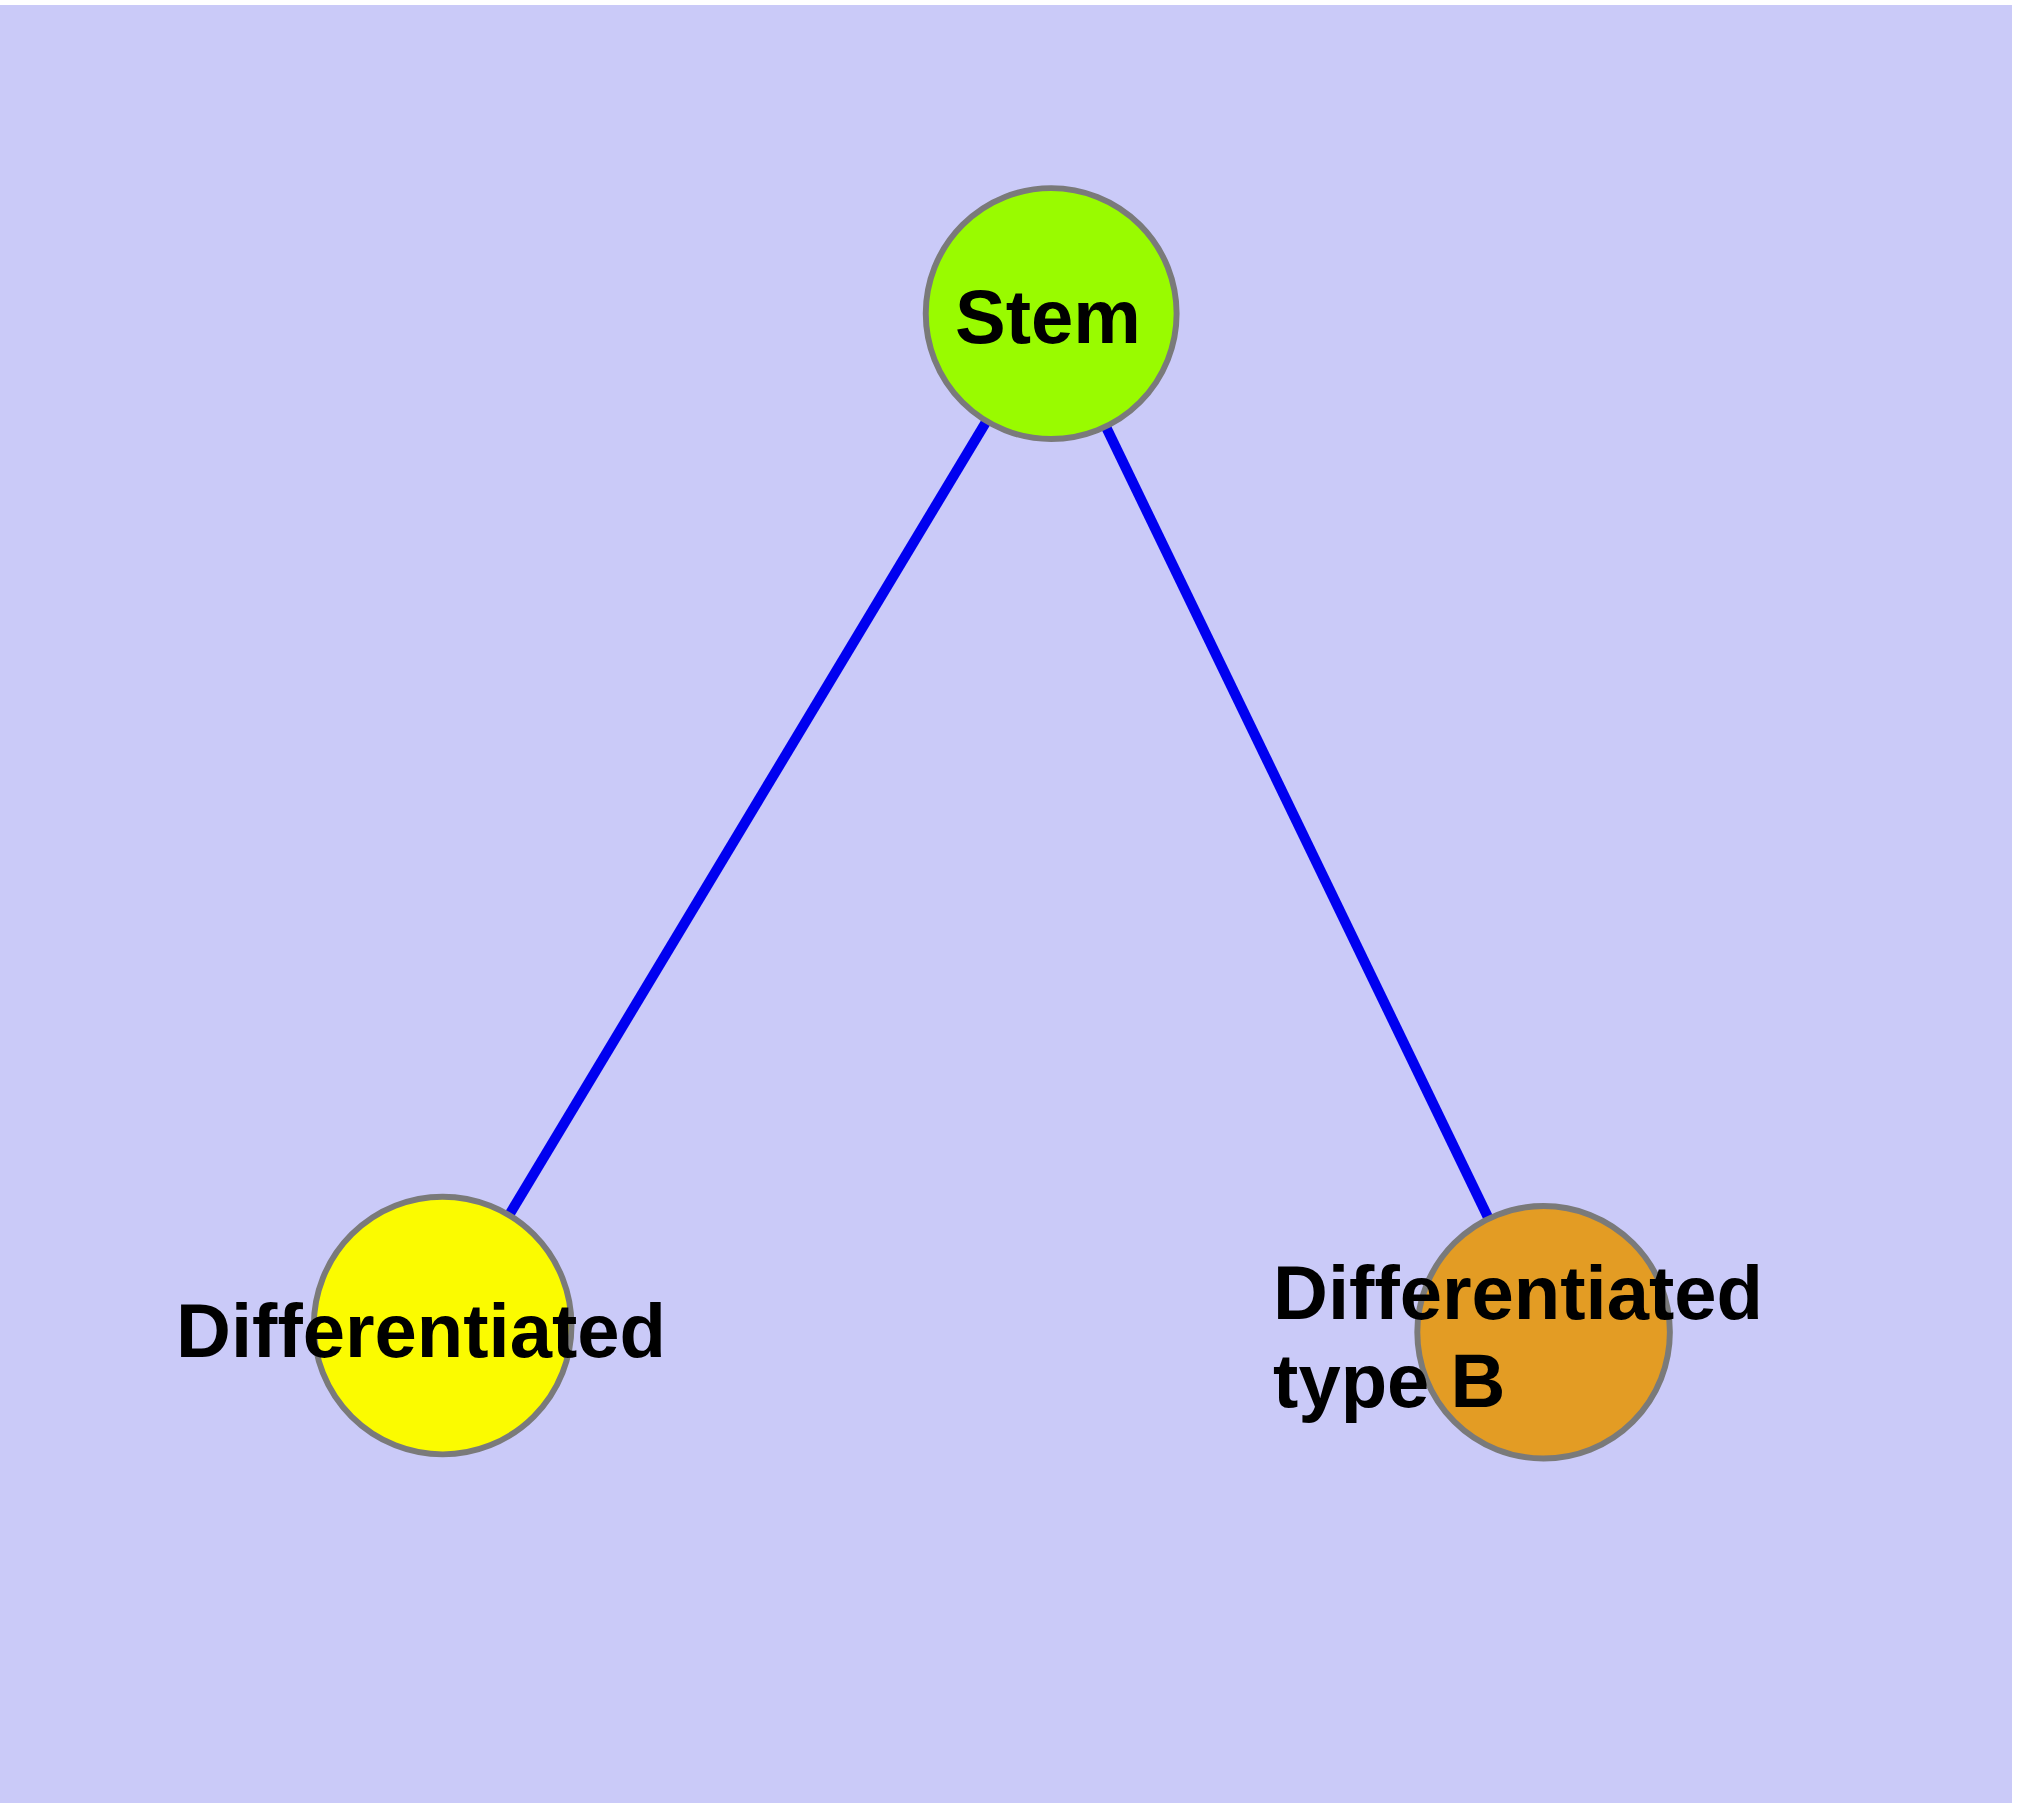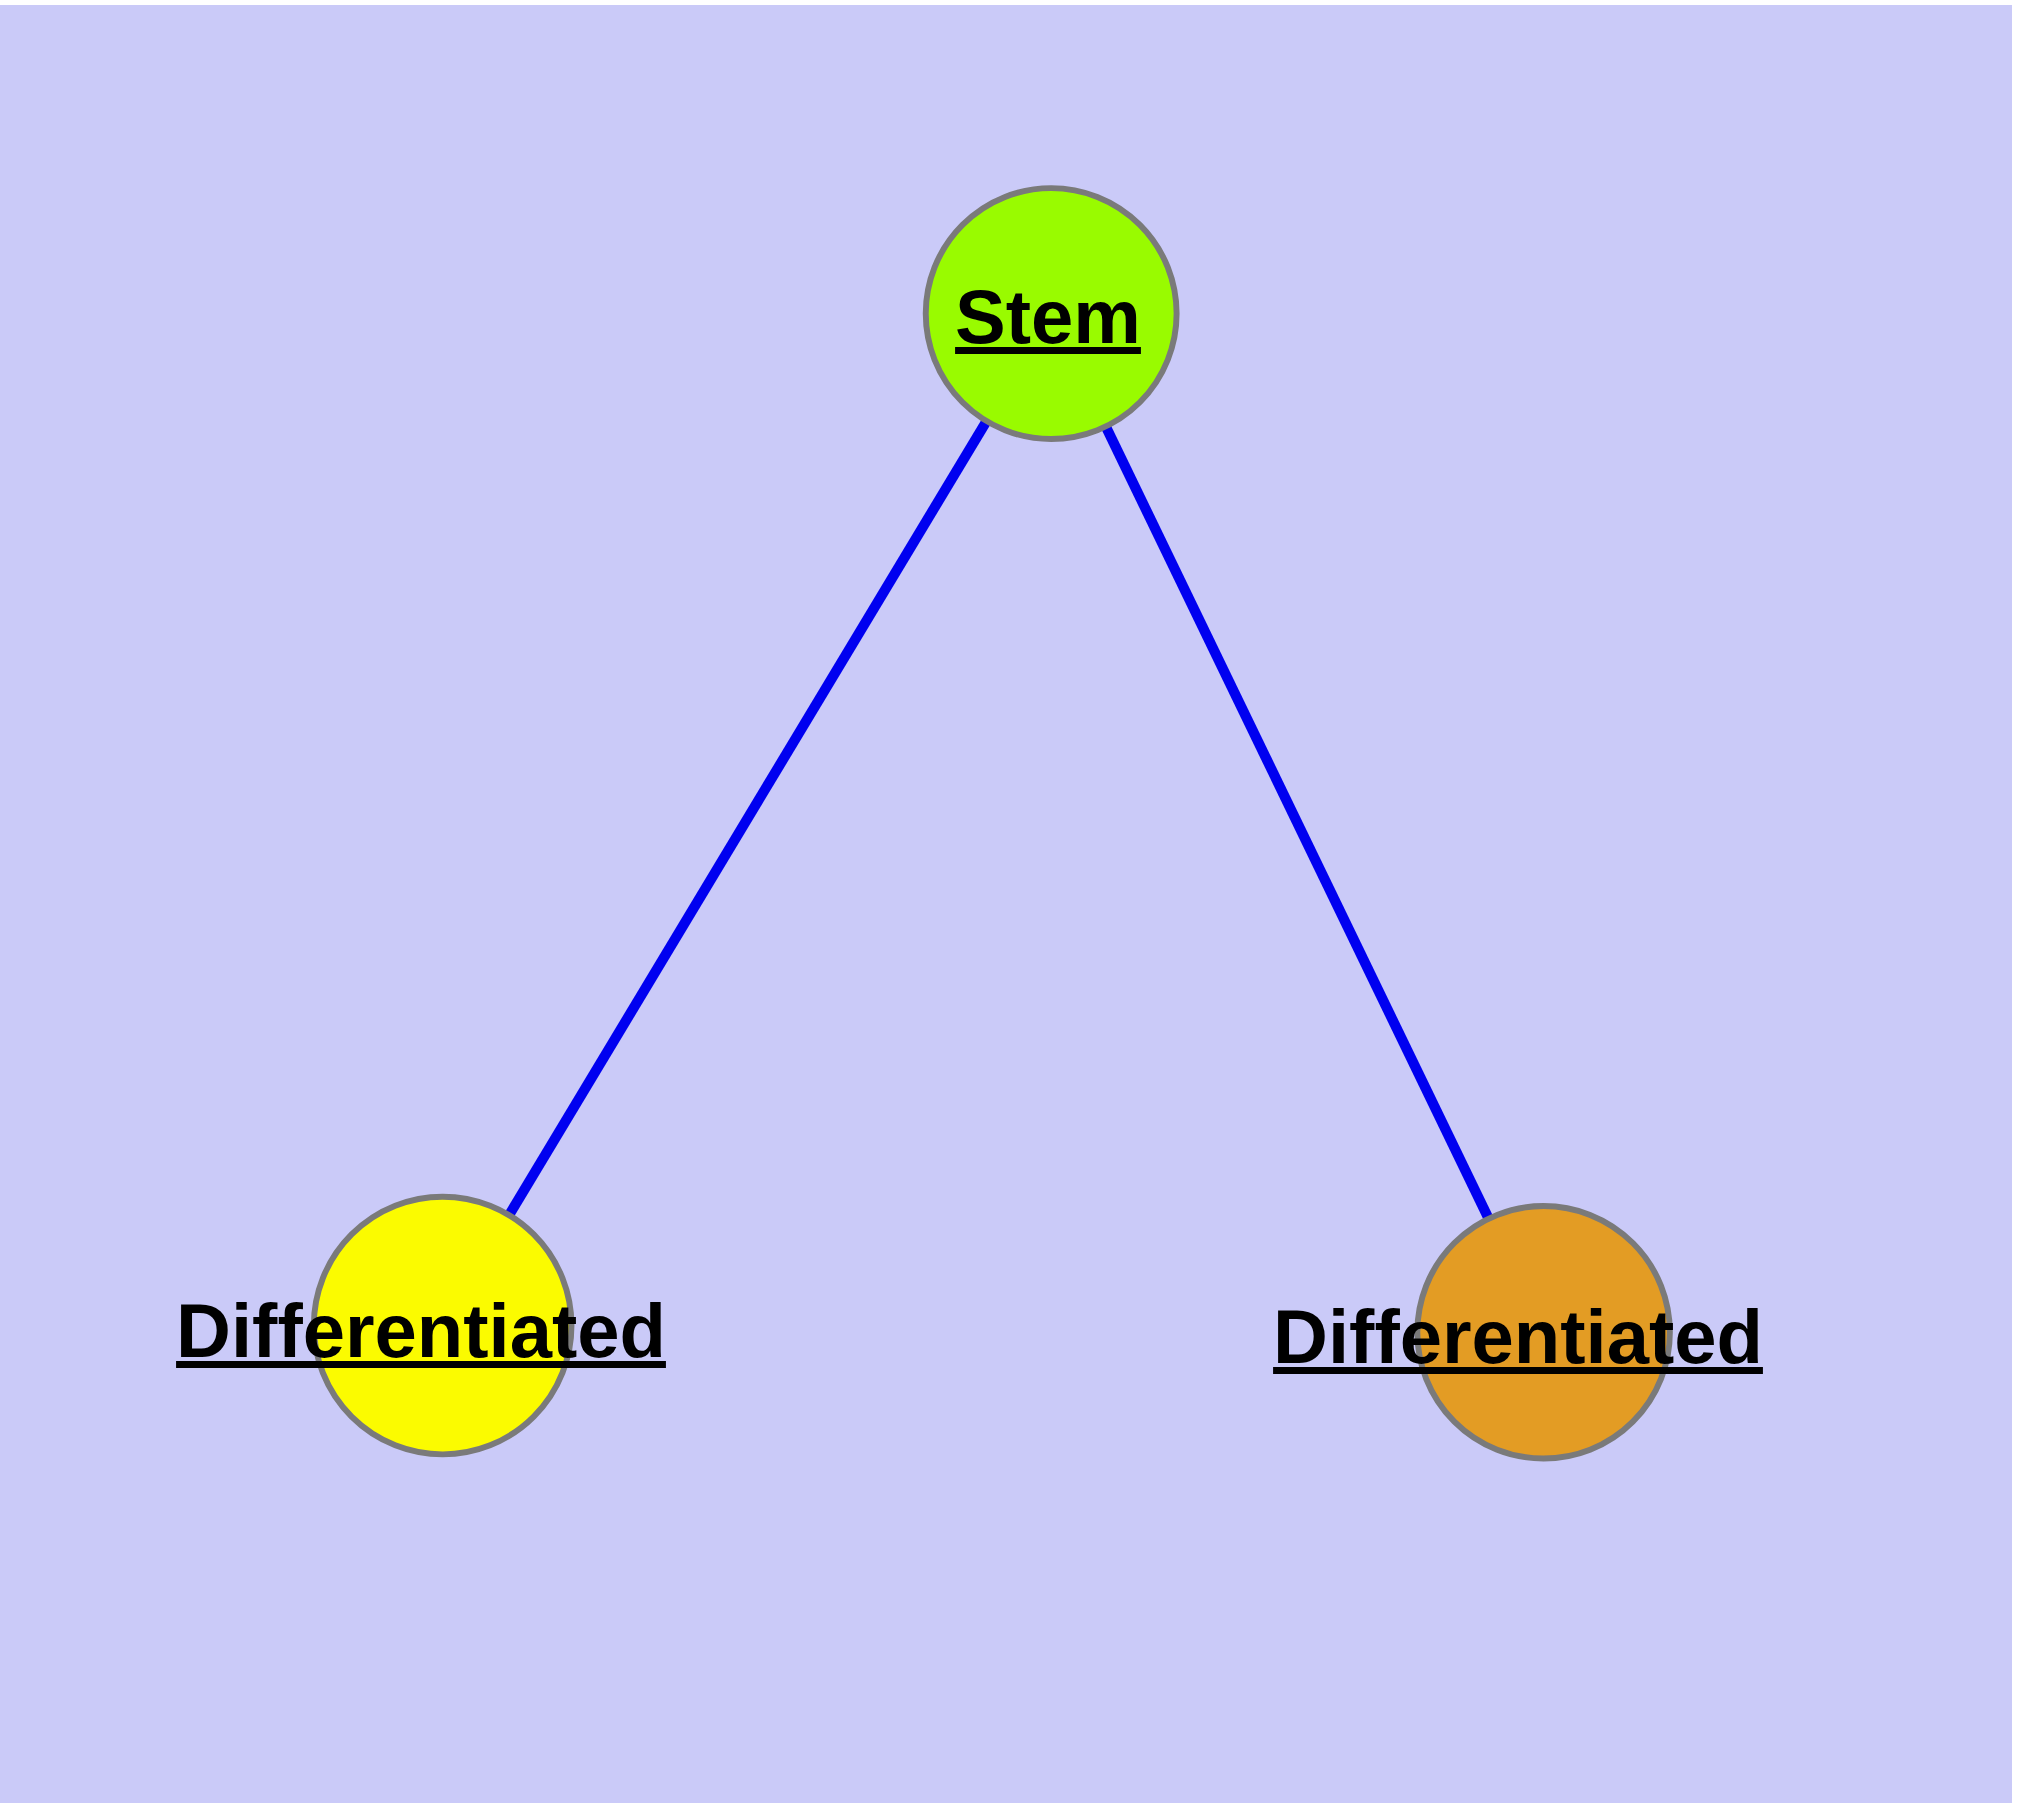--- a/index.html
+++ b/index.html
@@ -38,21 +38,20 @@
   }
   .node-label {
     position: absolute;
     transform: translate(-50%, -50%);
     text-align: left;
     white-space: nowrap;
     font-weight: 700;
     font-size: 76px;
     line-height: 88px;
     letter-spacing: 0px;
-    text-decoration: underline;
   }
 </style>
 </head>
 <body>
 
 <div class="stage">
 
   <div class="plot-bg" style="background-color: rgb(202, 202, 248);"></div>
 
   <svg class="graph" viewBox="0 0 2384 2138" xmlns="http://www.w3.org/2000/svg">
@@ -71,16 +70,17 @@
   <div class="node-label" style="left: 1048px; top: 317px; color: rgb(0, 0, 0);">
     <div>Stem</div>
   </div>
 
   <div class="node-label" style="left: 421px; top: 1331px; color: rgb(0, 0, 0);">
     <div>Differentiated</div>
   </div>
 
   <div class="node-label" style="left: 1518px; top: 1337px; color: rgb(0, 0, 0);">
     <div>Differentiated</div>
+    <div>type B</div>
   </div>
 
 </div>
 
 
 </body></html>

